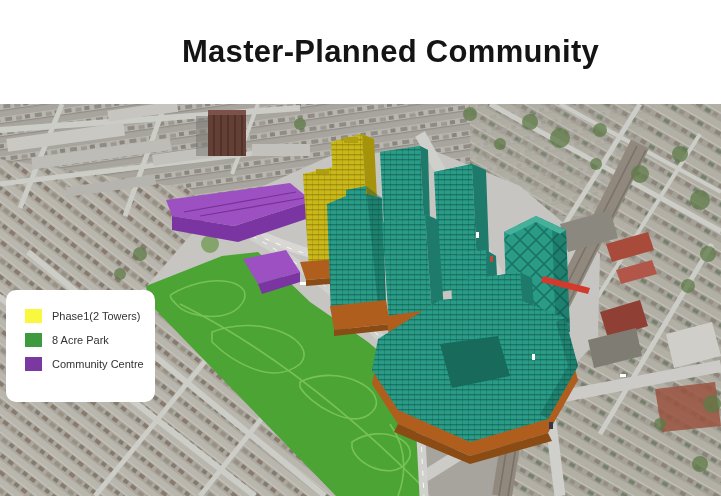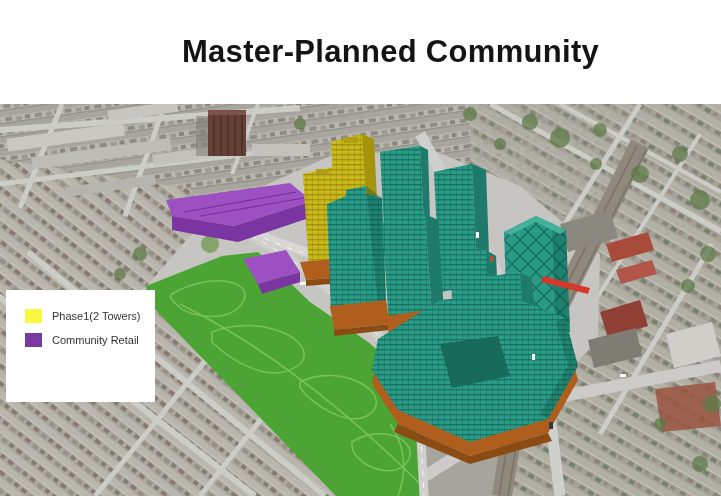--- a/index.html
+++ b/index.html
@@ -3,21 +3,21 @@
 <meta charset="utf-8">
 <style>
   html,body{margin:0;padding:0;background:#ffffff;}
   .stage{position:relative;width:721px;height:496px;overflow:hidden;background:#ffffff;
          font-family:"Liberation Sans",sans-serif;}
   .header{height:104px;display:flex;align-items:center;justify-content:center;background:#ffffff;}
   .page-title{margin:0;transform:translateX(30px);font-size:31px;font-weight:700;
               letter-spacing:.3px;color:#141414;}
   .photo{position:absolute;left:0;top:104px;width:721px;height:392px;}
   .legend{position:absolute;left:6px;top:290px;width:149px;height:112px;background:#ffffff;
-          box-sizing:border-box;padding:14px 0 0 19px;}
+          box-sizing:border-box;padding:14px 0 0 19px;border-radius:10px;}
   .legend-row{display:flex;align-items:center;gap:10px;height:24px;}
   .swatch{width:17px;height:14px;flex:0 0 auto;}
   .legend-label{font-size:11px;color:#333333;white-space:nowrap;}
 </style>
 </head>
 <body>
 
 <div class="stage">
 
   <div class="header">
@@ -273,18 +273,22 @@
       <rect x="620" y="270" width="6" height="3" fill="#ffffff"></rect>
     </g>
   </svg>
 
   <div class="legend">
     <div class="legend-row">
       <span class="swatch" style="background: rgb(249, 247, 62);"></span>
       <span class="legend-label">Phase1(2 Towers)</span>
     </div>
     <div class="legend-row">
+      <span class="swatch" style="background: rgb(61, 155, 61);"></span>
+      <span class="legend-label">8 Acre Park</span>
+    </div>
+    <div class="legend-row">
       <span class="swatch" style="background: rgb(121, 57, 161);"></span>
-      <span class="legend-label">Community Retail</span>
+      <span class="legend-label">Community Centre</span>
     </div>
   </div>
 
 </div>
 
 </body></html>

